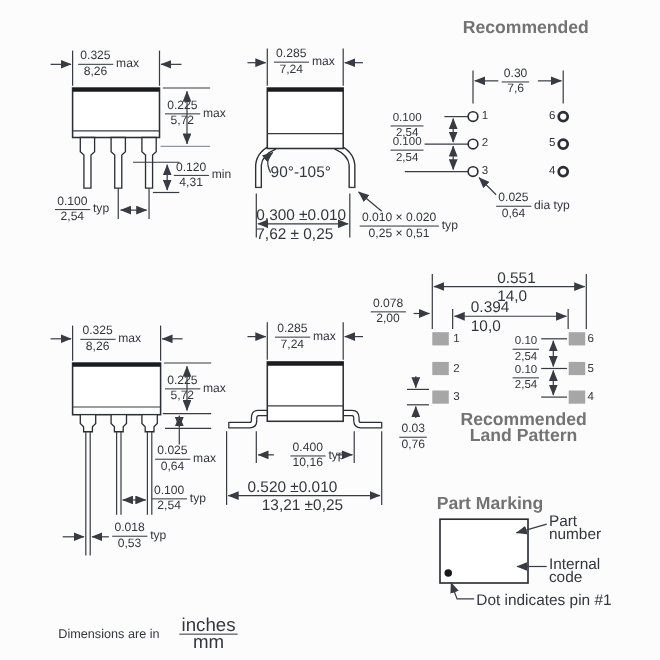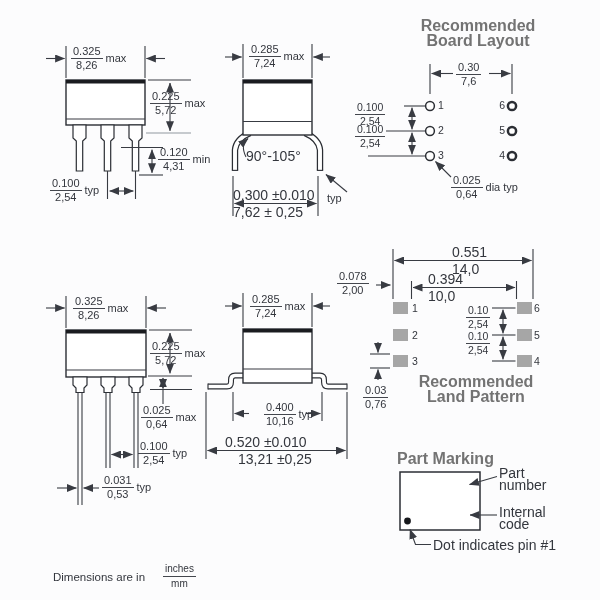--- a/index.html
+++ b/index.html
@@ -234,26 +234,29 @@
   <span class="frac">
         <span class="num">0.285</span>
         <span class="den">7,24</span>
       </span>
   <span class="sfx">max</span>
 </div>
 <span class="t" style="left:246px;top:150px">90°-105°</span>
 <span class="t c" style="left:233px;top:189px;width:85px">0.300 ±0.010</span>
 <span class="t c" style="left:233px;top:206px;width:85px">7,62 ± 0,25</span>
 <div class="dim" style="left:327px;top:193px">
+  <span class="frac">
+        <span class="num">0.010 × 0.020</span>
+        <span class="den">0,25 × 0,51</span>
+      </span>
   <span class="sfx">typ</span>
 </div>
 
 <div class="title" style="left:405px;top:19px;width:146px">
   <span>Recommended</span>
-      <span>Board Layout</span>
 </div>
 <div class="dim" style="left:456px;top:62px">
   <span class="frac">
         <span class="num">0.30</span>
         <span class="den">7,6</span>
       </span>
 </div>
 <div class="dim sm" style="left:355px;top:102px;font-size:10.5px;line-height:10.5px">
   <span class="frac">
         <span class="num">0.100</span>
@@ -303,21 +306,21 @@
 </div>
 <div class="dim" style="left:138px;top:441px">
   <span class="frac">
         <span class="num">0.100</span>
         <span class="den">2,54</span>
       </span>
   <span class="sfx">typ</span>
 </div>
 <div class="dim" style="left:102px;top:475px">
   <span class="frac">
-        <span class="num">0.031</span>
+        <span class="num">0.018</span>
         <span class="den">0,53</span>
       </span>
   <span class="sfx">typ</span>
 </div>
 
 <div class="dim" style="left:250px;top:294px">
   <span class="frac">
         <span class="num">0.285</span>
         <span class="den">7,24</span>
       </span>
@@ -377,20 +380,20 @@
   <span>Part</span>
       <span>number</span>
 </div>
 <div class="t two" style="left:499px;top:507px;line-height:11.5px">
   <span>Internal</span>
       <span>code</span>
 </div>
 <span class="t" style="left:433px;top:539px">Dot indicates pin #1</span>
 
 <span class="t ft" style="left:53px;top:571px">Dimensions are in</span>
-<div class="dim" style="left:163px;top:563px;font-size:10px;line-height:12px">
+<div class="dim" style="left:163px;top:563px;font-size:17px;line-height:12px">
   <span class="frac">
         <span class="num">inches</span>
         <span class="den">mm</span>
       </span>
 </div>
 
 </div>
 
 </body></html>

